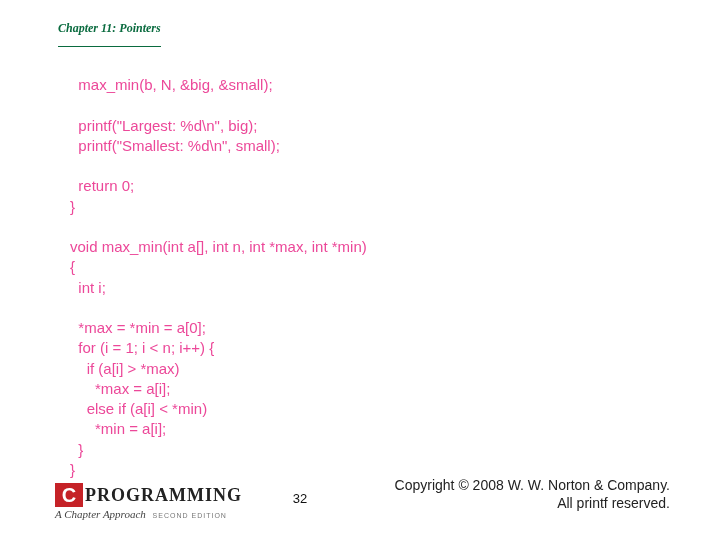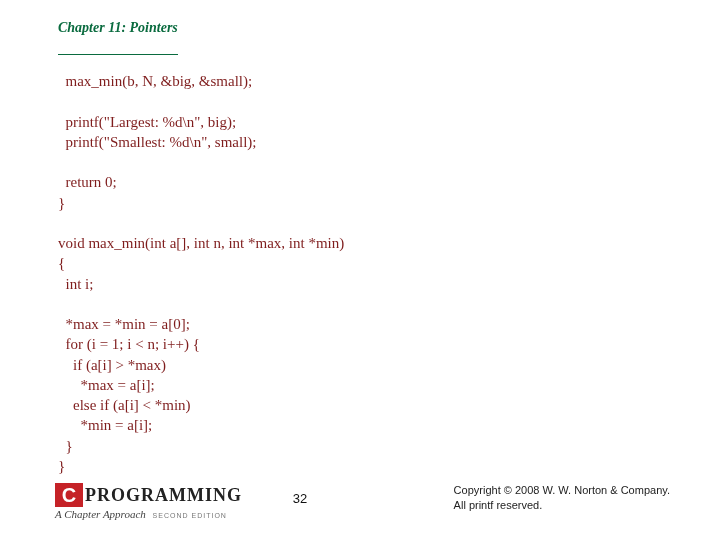--- a/index.html
+++ b/index.html
@@ -16,33 +16,33 @@
     padding: 18px 50px 0 58px;
     box-sizing: border-box;
     width: 720px;
     height: 540px;
     position: relative;
   }
   .chapter {
     color: #0a6b3f;
     font-style: italic;
     font-weight: bold;
-    font-size: 14px;
+    font-size: 12px;
     border-bottom: 1.5px solid #0a6b3f;
     display: inline-block;
-    padding-bottom: 18px;
+    padding-bottom: 10px;
     margin-bottom: 16px;
   }
   pre.code {
-    font-family: Liberation Serif, serif;
+    font-family: Liberation Sans, sans-serif;
     font-size: 15px;
     line-height: 1.35;
-    margin: 0;
+    margin: 12px;
     white-space: pre;
-    color: #7f1d1d;
+    color: #ec4899;
   }
   .footer {
     position: absolute;
     left: 0;
     bottom: 20px;
     width: 720px;
     height: 50px;
   }
   .logo {
     position: absolute;
@@ -95,25 +95,25 @@
     bottom: 14px;
     text-align: center;
     font-size: 13px;
     color: #111;
     font-family: Arial, sans-serif;
   }
   .copyright {
     position: absolute;
     right: 50px;
     bottom: 8px;
-    font-size: 11px;
+    font-size: 14px;
     line-height: 1.3;
     color: #222;
     font-family: Arial, sans-serif;
-    text-align: left;
+    text-align: right;
   }
 </style>
 </head>
 <body>
 
 <div class="slide">
 
   <div class="chapter">Chapter 11: Pointers</div>
 
   <pre class="code">  max_min(b, N, &amp;big, &amp;small);

